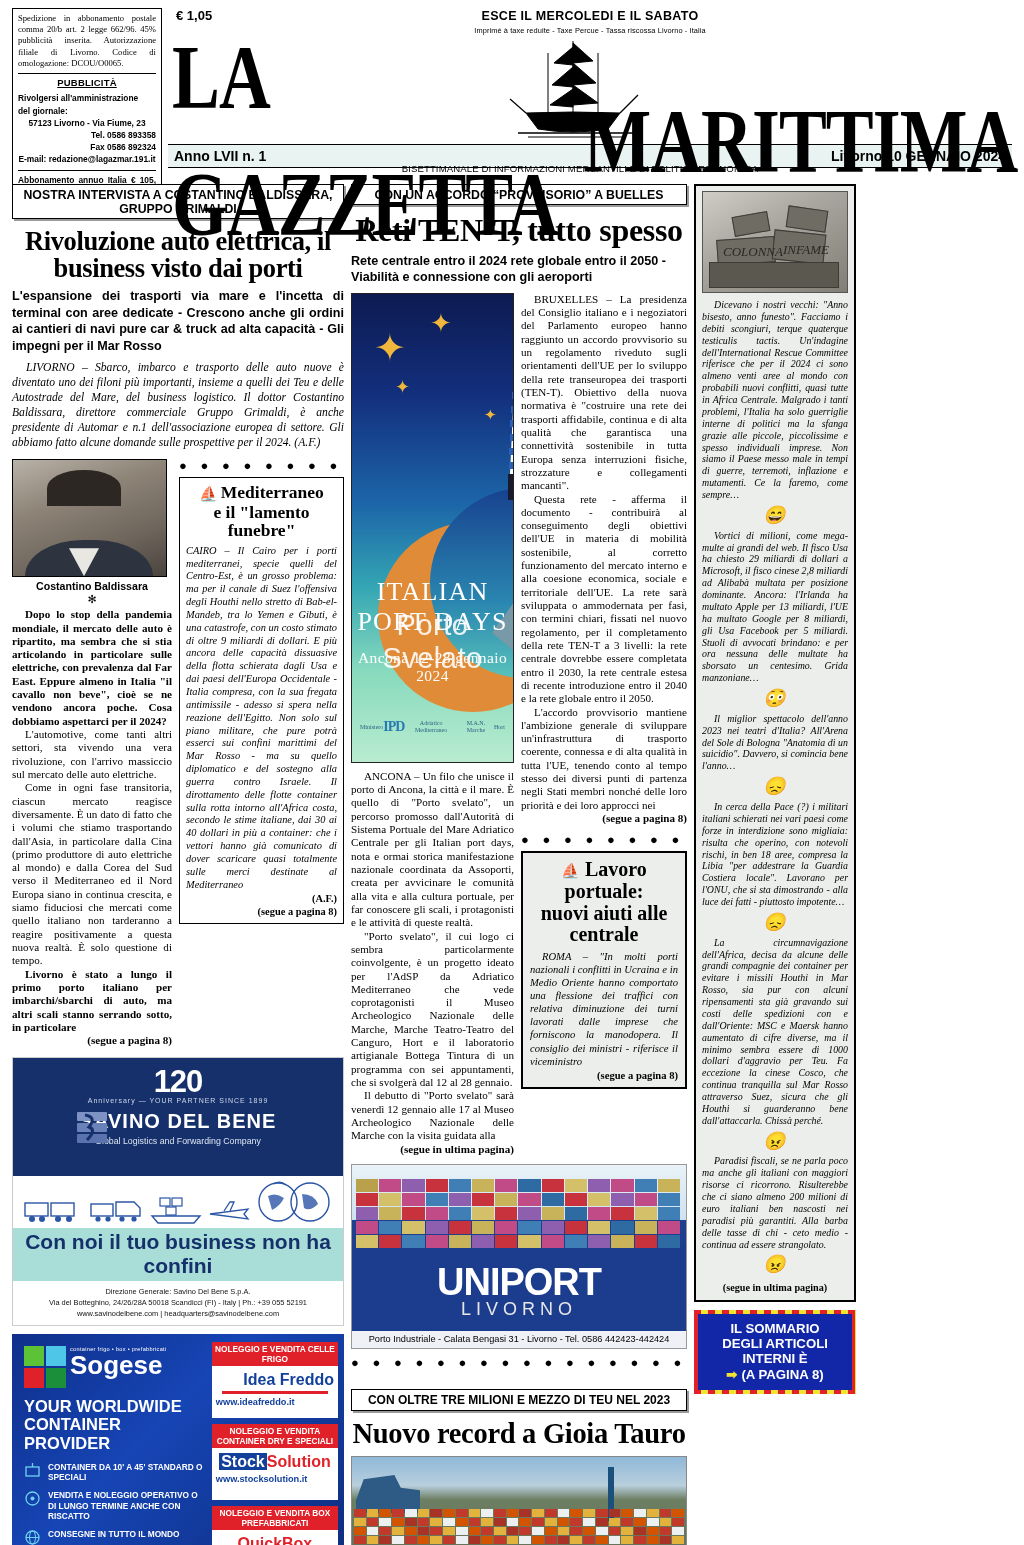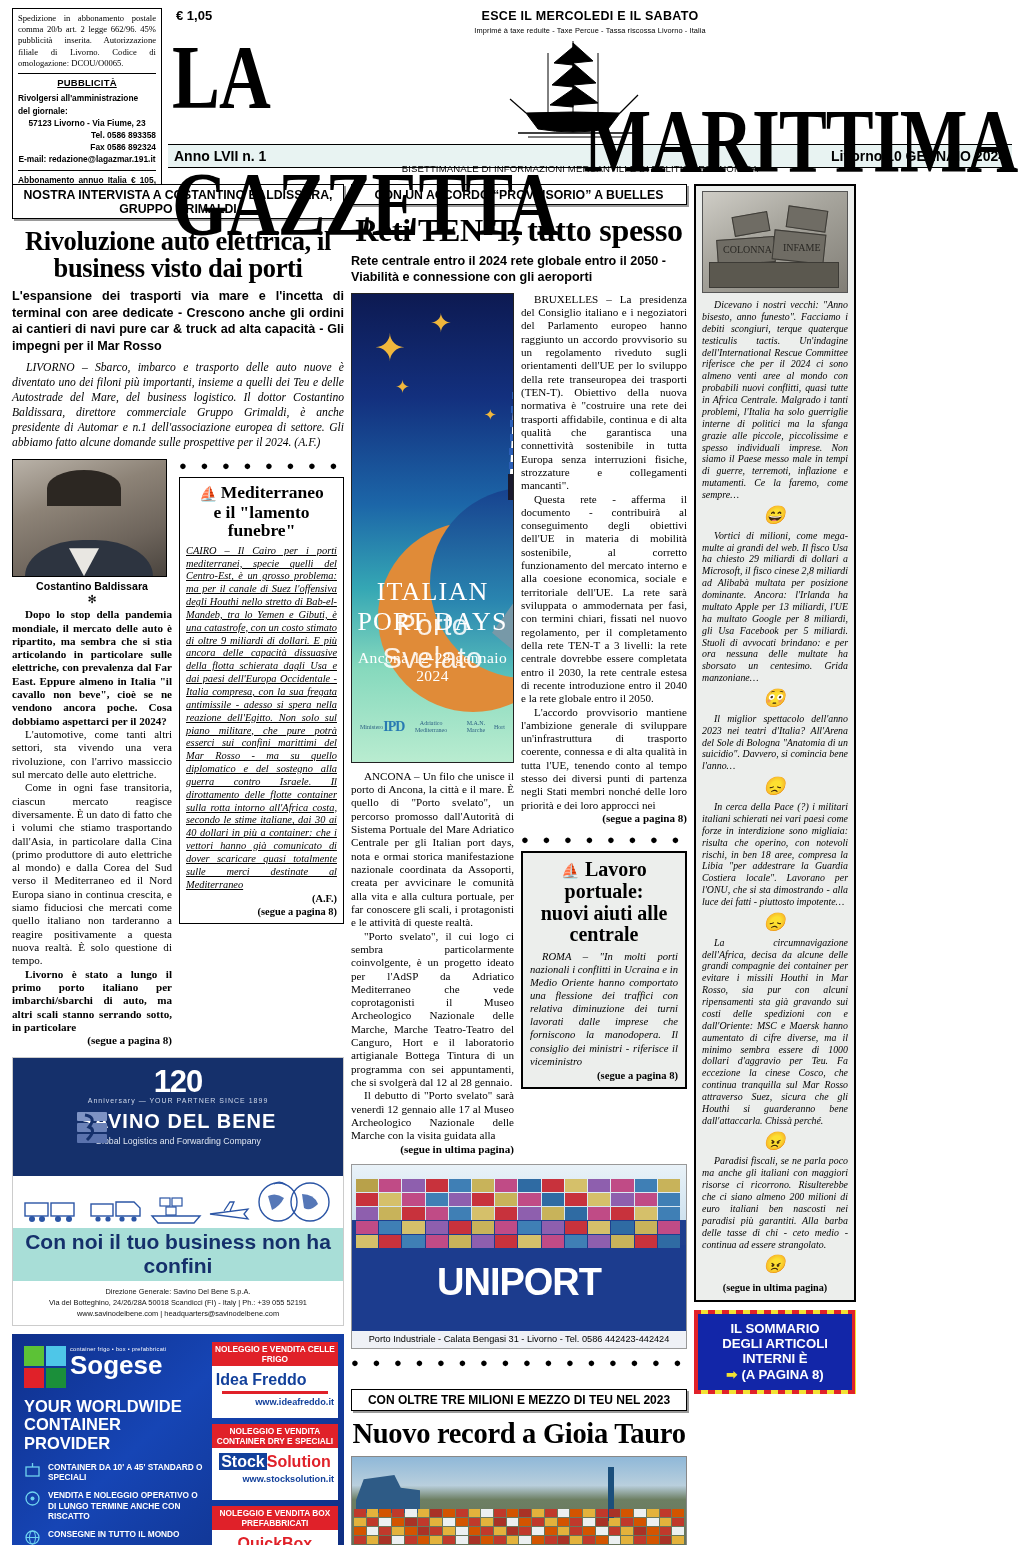--- a/index.html
+++ b/index.html
@@ -106,21 +106,21 @@
 
   .boxcol {
     border:1.6px double #000; padding:5px 6px 6px 6px; background:#fff;
   }
   .boxcol .bc-title {
     font-family:"Liberation Serif", serif; font-weight:bold; font-size:17.5px;
     line-height:1.05; text-align:center; margin-bottom:5px;
   }
   .boxcol .bc-title .shipglyph { font-size:15px; vertical-align:-1px; margin-right:3px; }
   .boxcol .bc-body {
-    font-style:italic; font-size:10.4px; line-height:1.235; text-align:justify;text-decoration:underline;
+    font-style:italic; font-size:10.4px; line-height:1.235; text-align:justify;
   }
   .sig { text-align:right; font-weight:bold; font-style:normal; font-size:10.4px; margin-top:2px;}
 
   .colbody { font-size:11.1px; line-height:1.2; text-align:justify; }
   .colbody p { margin:0; text-indent:13px; }
   .colbody p.b { font-weight:bold; text-indent:13px; }
   .star { text-align:center; font-size:11px; line-height:1; margin:2px 0 3px 0; }
 
   .dots { font-size:13px; letter-spacing:5.2px; text-align:center; line-height:1; color:#000; overflow:hidden; white-space:nowrap; }
 
@@ -219,28 +219,28 @@
   .sg-list { margin-top:9px; }
   .sg-li { display:flex; gap:7px; align-items:flex-start; margin-bottom:7px; }
   .sg-li .ic { width:17px; height:17px; flex:none; color:#6fd3ef; }
   .sg-li .tx { font-family:"Liberation Sans", sans-serif; font-weight:bold; font-size:8.3px; line-height:1.28; }
   .sg-right { position:absolute; right:6px; top:8px; width:38%; }
   .sg-card { margin-bottom:6px; }
   .sg-card .hd { background:#e02129; color:#fff; font-family:"Liberation Sans",sans-serif; font-weight:bold;
                  font-size:8.3px; text-align:center; padding:2px 0; }
   .sg-card .bd { background:#fff; padding:5px 4px 5px 4px; position:relative; min-height:52px; }
   .sg-card .bn { font-family:"Liberation Sans",sans-serif; font-weight:bold; font-size:16px; color:#12409b; }
-  .sg-card .url { font-family:"Liberation Sans",sans-serif; font-weight:bold; font-size:9.2px; color:#12409b; text-align:right; margin-top:3px;}
+  .sg-card .url { font-family:"Liberation Sans",sans-serif; font-weight:bold; font-size:9.2px; color:#12409b; text-align:left; margin-top:3px;}
 
   
   .col-c-inner { border:2px double #000; background:#eceeec; padding:5px 6px; }
   .ci-img { width:100%; height:102px; border:1px solid #555; background:#d8d6d0; position:relative; overflow:hidden;
             background-image:linear-gradient(150deg,#cfcdc6 0%,#a9a79f 40%,#817e76 100%); }
   .ci-img .stone { position:absolute; background:#6f6c64; border:1px solid #3d3b36; }
-  .ci-img .lbl { position:absolute; font-family:"Liberation Serif",serif; font-size:10px; color:#2a2824; }
+  .ci-img .lbl { position:absolute; font-family:"Liberation Serif",serif; font-style:italic; font-size:13px; color:#2a2824; }
   .ci-text { font-style:italic; font-size:9.9px; line-height:1.2; text-align:justify; margin-top:6px; }
   .ci-text p { margin:0; text-indent:12px; }
   .emo { text-align:center; font-size:18px; line-height:1.6; }
   .ci-end { text-align:center; font-weight:bold; font-style:normal; font-size:10.2px; margin-top:3px; }
 
   .sommario {
     margin-top:8px; padding:4px; background:
       repeating-linear-gradient(90deg,#e02129 0 7px,#f2e233 7px 14px);
   }
   .sommario .inner {
@@ -474,21 +474,21 @@
               <span class="tx">CONSEGNE IN TUTTO IL MONDO</span>
             </div>
 
           </div>
         </div>
 
         <div class="sg-right">
           <div class="sg-card">
             <div class="hd">NOLEGGIO E VENDITA CELLE FRIGO</div>
             <div class="bd">
-              <div class="bn" style="text-align:left">Idea Freddo</div>
+              <div class="bn" style="text-align:right">Idea Freddo</div>
               <div style="height:3px;background:#e02129;margin:2px 6px"></div>
               <div class="url">www.ideafreddo.it</div>
             </div>
           </div>
           <div class="sg-card">
             <div class="hd">NOLEGGIO E VENDITA CONTAINER DRY E SPECIALI</div>
             <div class="bd">
               <div class="bn" style="text-align:center"><span style="background:#12409b;color:#fff;padding:0 2px">Stock</span><span style="color:#e02129">Solution</span></div>
               <div class="url">www.stocksolution.it</div>
             </div>
@@ -651,20 +651,21 @@
             <i style="background:#c8323c"></i>
             <i style="background:#d5c06a"></i>
             <i style="background:#c04b86"></i>
             <i style="background:#3f7fb5"></i>
             <i style="background:#8e5fae"></i>
             <i style="background:#c8b35a"></i>
             <i style="background:#c8323c"></i>
             <i style="background:#2f6ba3"></i>
         </div>
         <div class="brand">UNIPORT</div>
+        <div class="brand2">LIVORNO</div>
         <div class="addr">Porto Industriale - Calata Bengasi 31 - Livorno - Tel. 0586 442423-442424</div>
       </div>
 
       <div class="dots" style="margin-top:7px">● ● ● ● ● ● ● ● ● ● ● ● ● ● ● ● ● ● ● ● ● ● ●</div>
 
       <div class="kicker-sm" style="margin-top:20px">CON OLTRE TRE MILIONI E MEZZO DI TEU NEL 2023</div>
       <div class="h-gioia">Nuovo record a Gioia Tauro</div>
 
       <div class="gt-photo">
         <div class="crane"></div>

